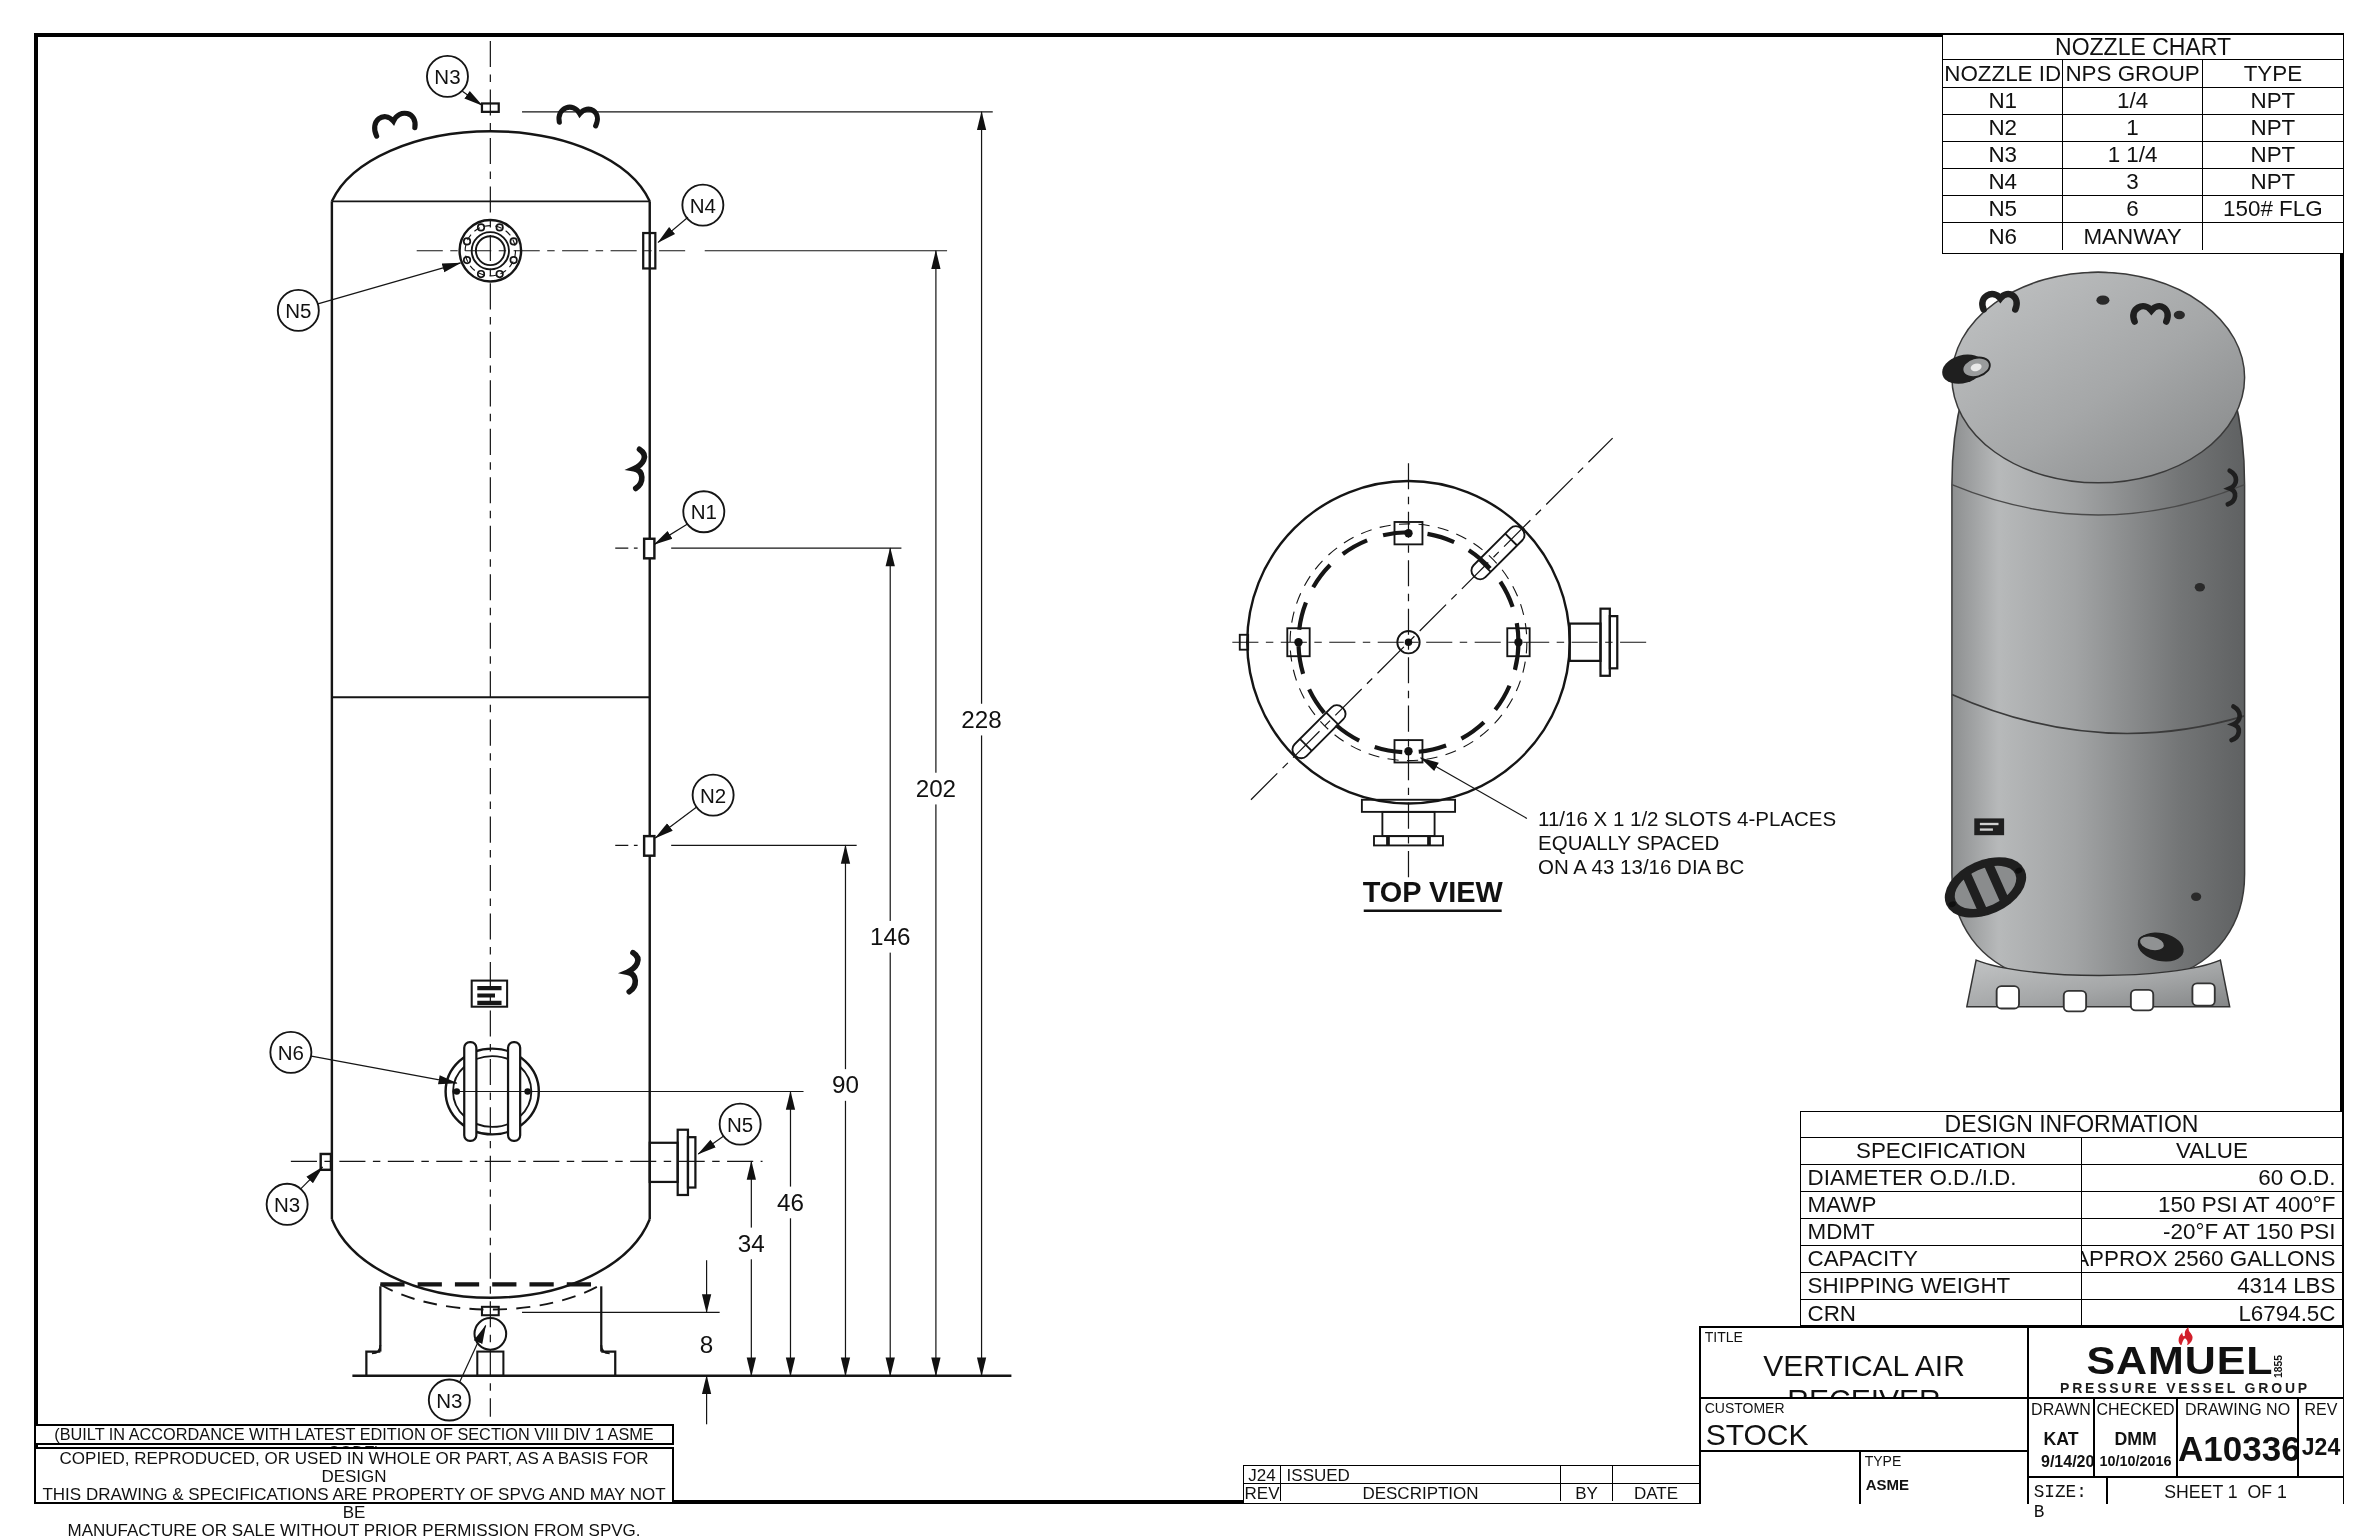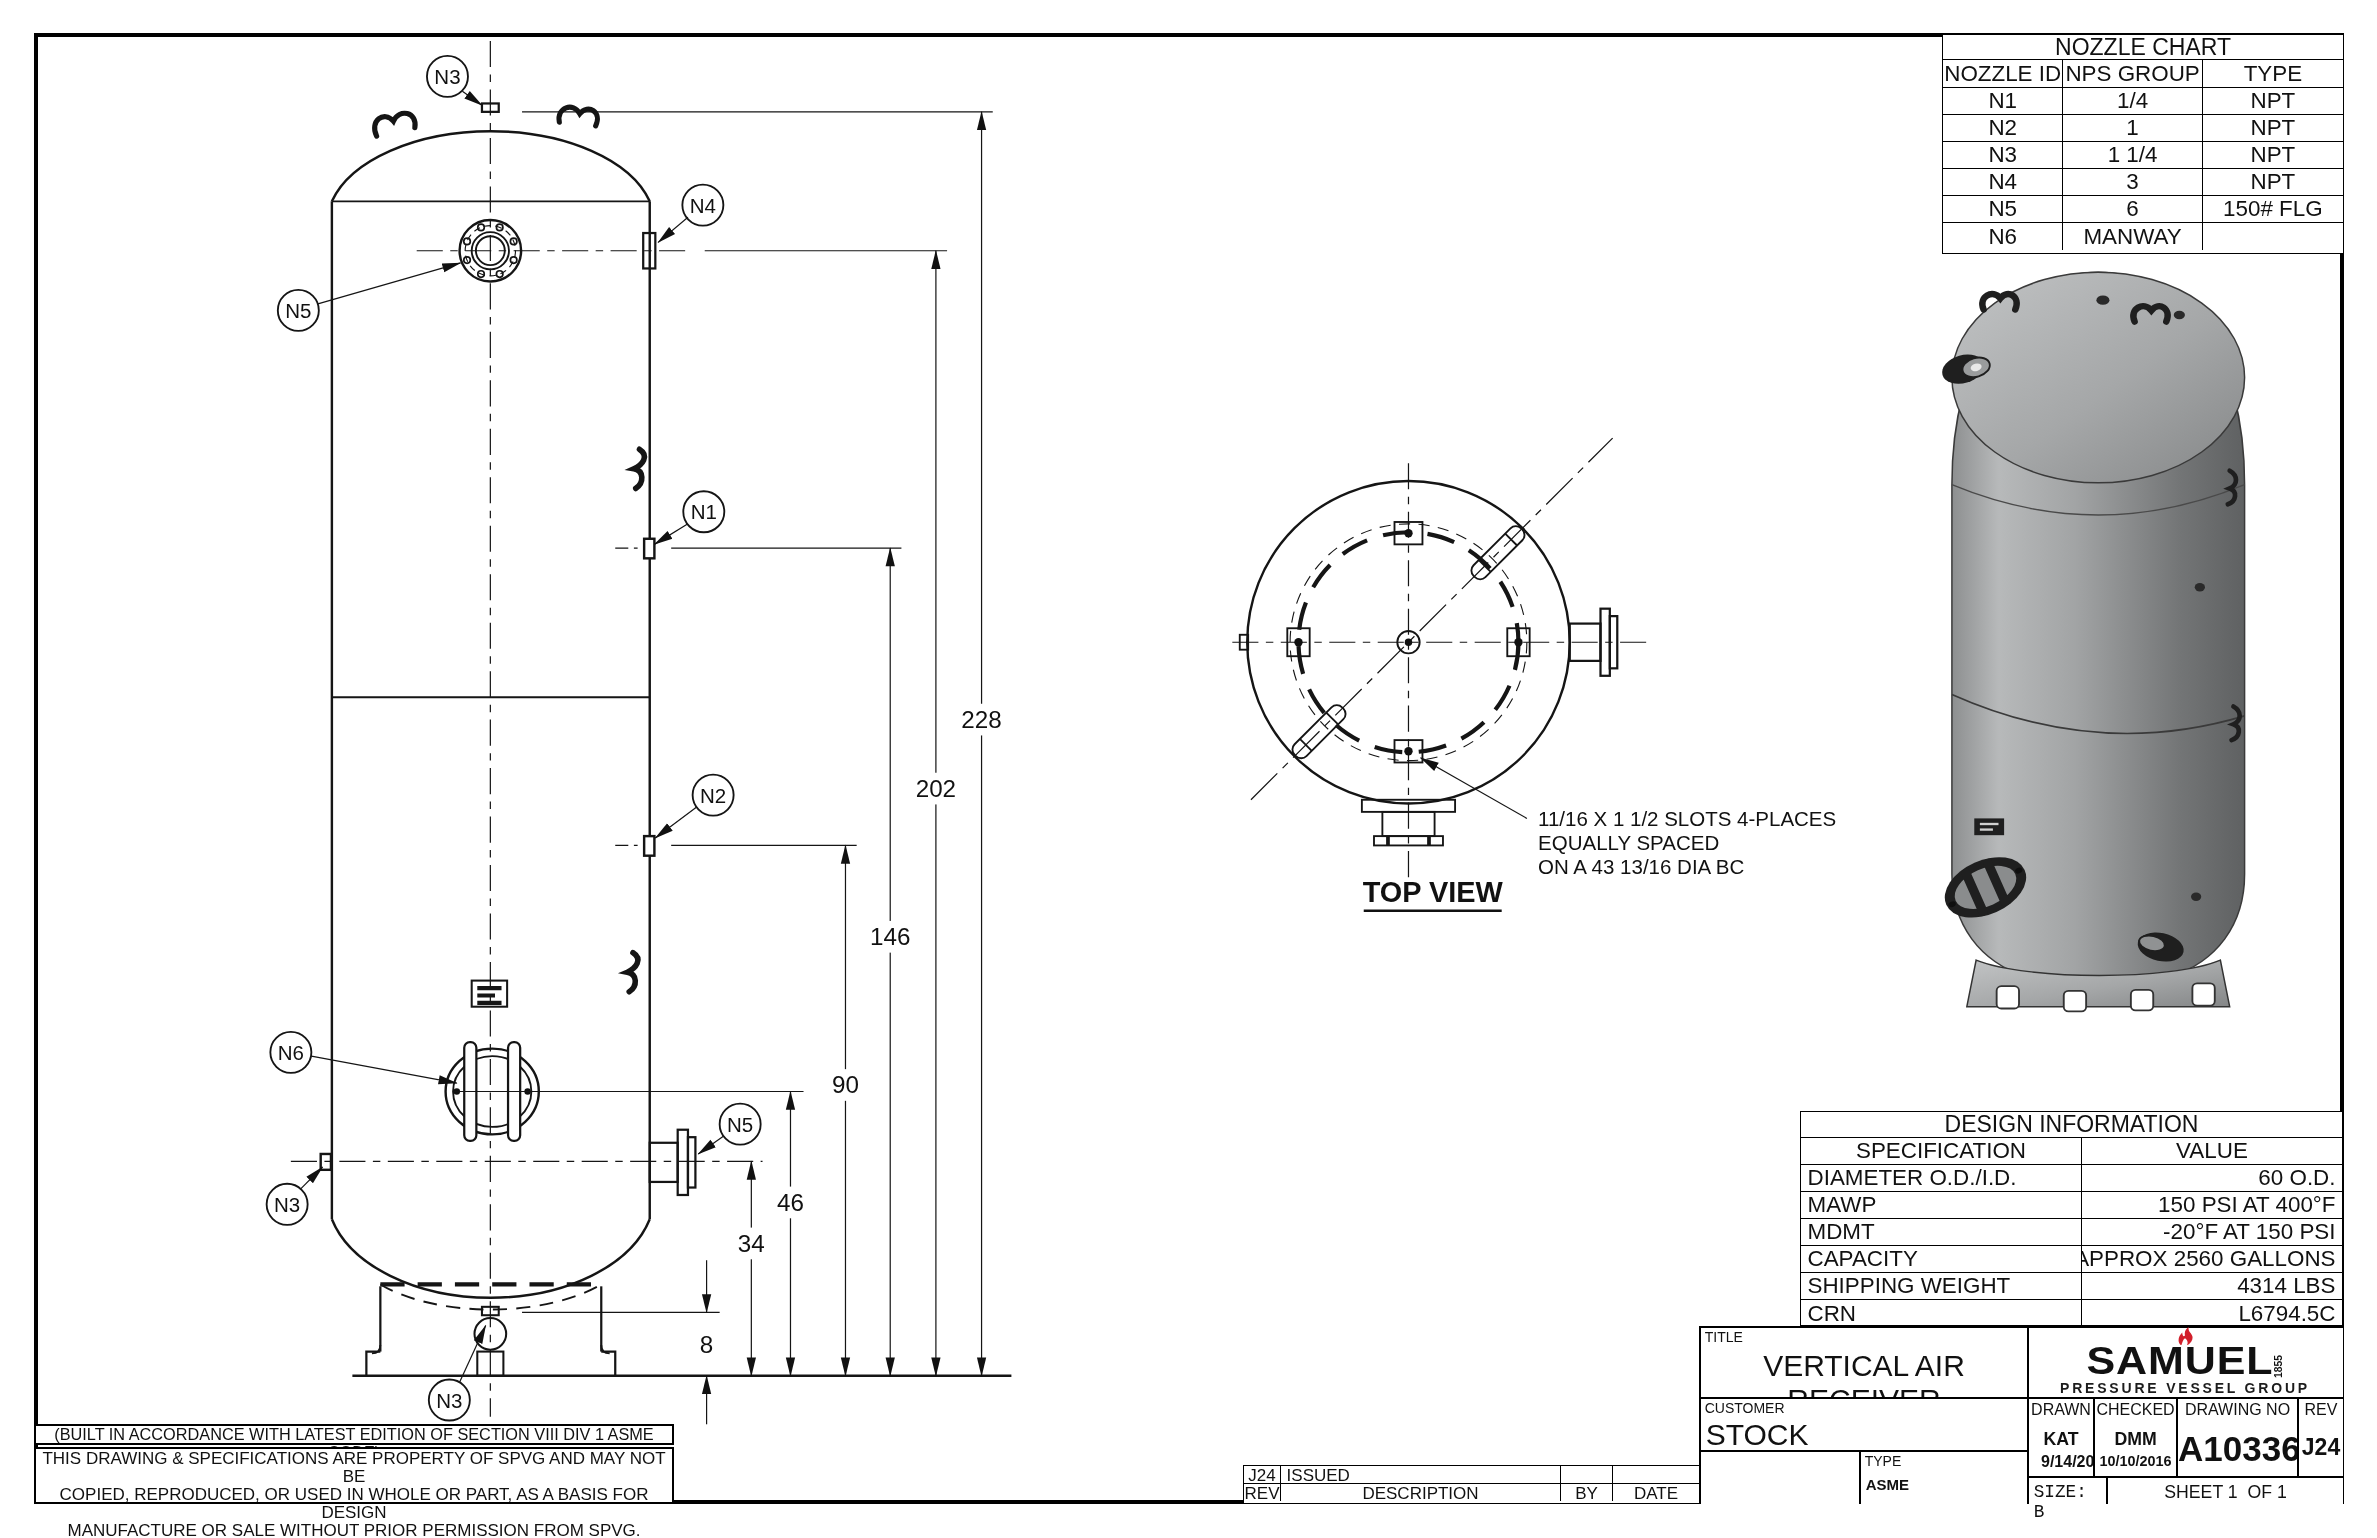--- a/index.html
+++ b/index.html
@@ -482,17 +482,17 @@
   <div style="display:flex;height:17.7px;">
     <div style="width:37px;border-right:1.9px solid #000;box-sizing:border-box;text-align:center;">REV</div>
     <div style="width:280px;border-right:1.9px solid #000;box-sizing:border-box;text-align:center;">DESCRIPTION</div>
     <div style="width:52px;border-right:1.9px solid #000;box-sizing:border-box;text-align:center;">BY</div>
     <div style="flex:1;text-align:center;">DATE</div>
   </div>
 </div>
 
 <div class="notes-box" style="left:34px;top:1424px;width:640px;height:21.4px;font-size:16.3px;line-height:17.7px;">(BUILT IN ACCORDANCE WITH LATEST EDITION OF SECTION VIII DIV 1 ASME CODE)</div>
 <div class="notes-box" style="left:34px;top:1447px;width:640px;height:57px;font-size:17px;line-height:18px;padding-top:0.9px;">
+  <div>COPIED, REPRODUCED, OR USED IN WHOLE OR PART, AS A BASIS FOR DESIGN</div>
   <div>THIS DRAWING &amp; SPECIFICATIONS ARE PROPERTY OF SPVG AND MAY NOT BE</div>
-  <div>COPIED, REPRODUCED, OR USED IN WHOLE OR PART, AS A BASIS FOR DESIGN</div>
   <div>MANUFACTURE OR SALE WITHOUT PRIOR PERMISSION FROM SPVG.</div>
 </div>
 
 
 </body></html>

